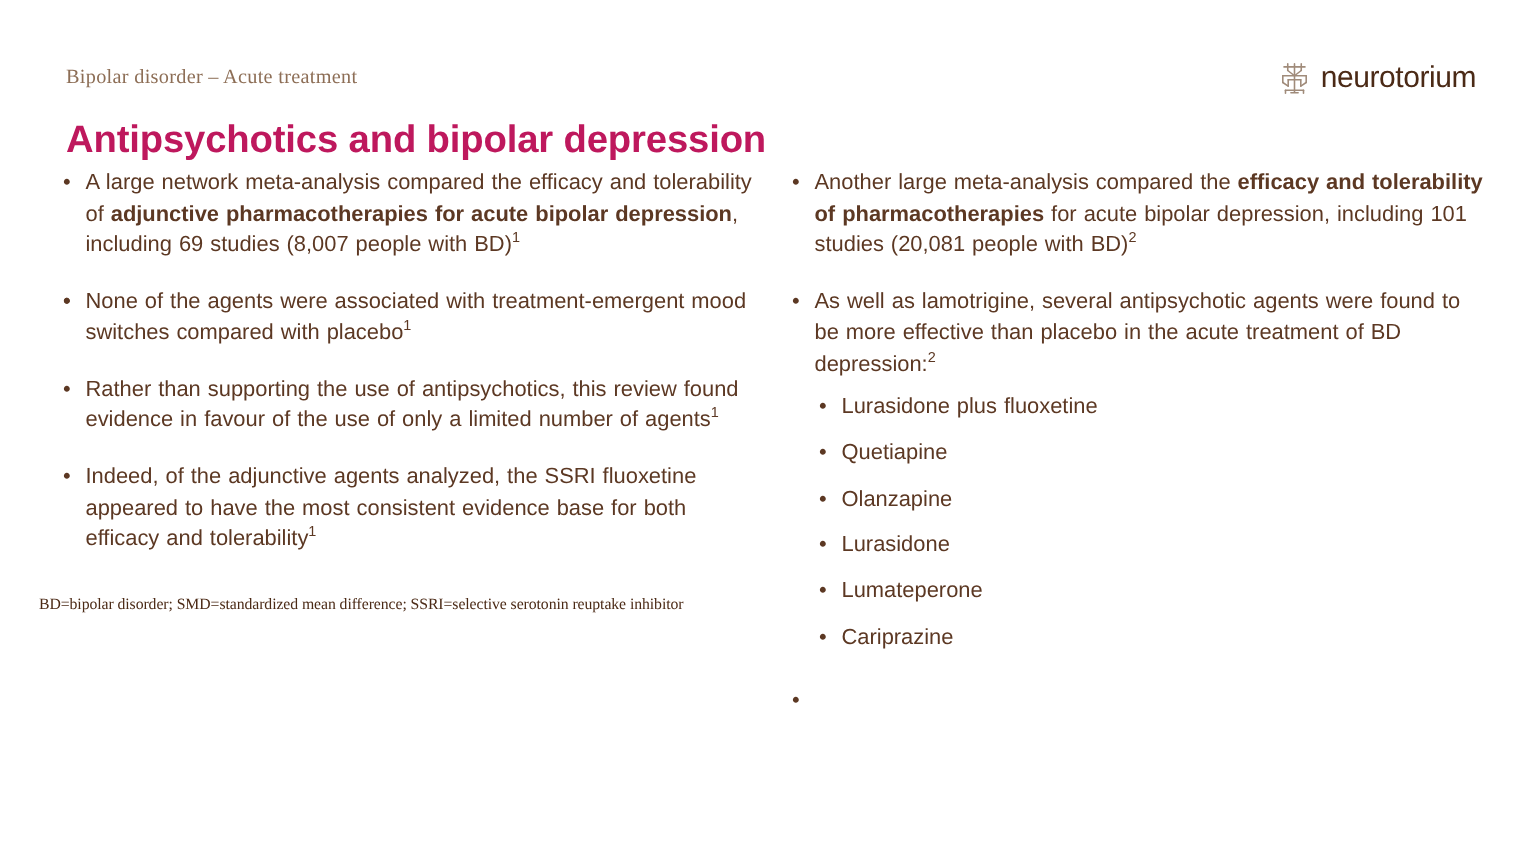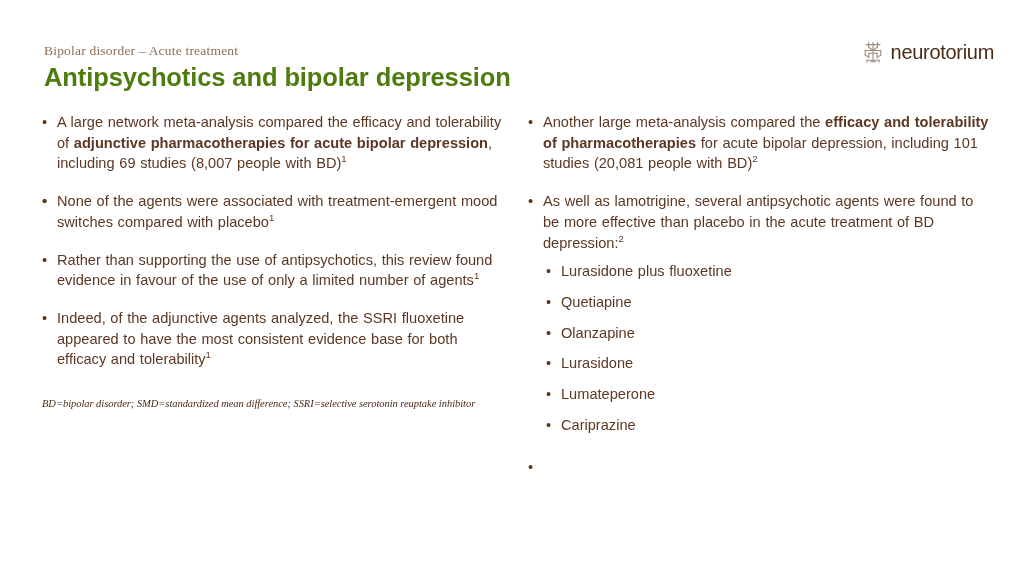--- a/index.html
+++ b/index.html
@@ -29,34 +29,34 @@
   }
   .kicker {
     font-family: "Liberation Serif", serif;
     font-size: 13.5px;
     color: #8d6e56;
     letter-spacing: 0.2px;
     line-height: 1.1;
     white-space: nowrap;
   }
   .title {
-    margin-top: 4px;
+    margin-top: 20px;
     font-family: "Liberation Sans", sans-serif;
     font-weight: bold;
     font-size: 25.5px;
-    color: #4d7c0f;
+    color: #be185d;
     letter-spacing: -0.1px;
     line-height: 1.15;
     white-space: nowrap;
   }
 
   
   .logo {
     position: absolute;
-    right: 30px;
+    right: 40px;
     top: 40px;
     display: flex;
     align-items: center;
     gap: 7px;
   }
   .logo-mark {
     width: 22px;
     height: 24px;
     display: block;
     flex: 0 0 auto;
@@ -139,24 +139,23 @@
   }
 
   .sub-group {
     margin-top: 10px;
     margin-bottom: 4px;
   }
 
   
   .footnotes {
     position: absolute;
-    left: 42px;
+    left: 26px;
     bottom: 12px;
     width: 940px;
-    font-style: italic;
   }
   .abbrev, .refs {
     font-family: "Liberation Serif", serif;
     font-size: 10.5px;
     color: #4b2a16;
     line-height: 1.25;
     letter-spacing: -0.05px;
     white-space: nowrap;
   }
   .refs { margin-top: 13px; }

